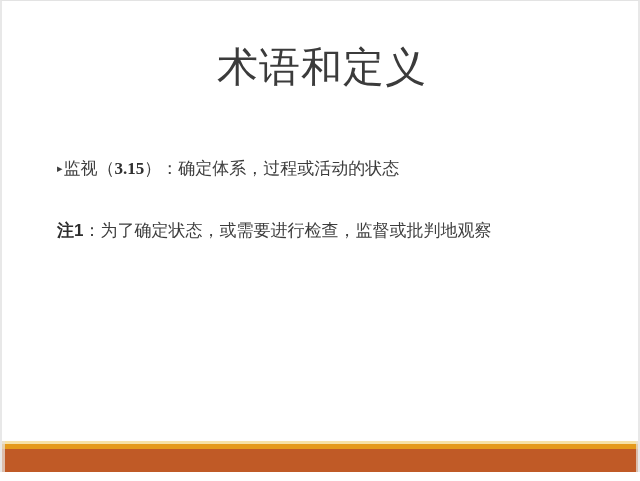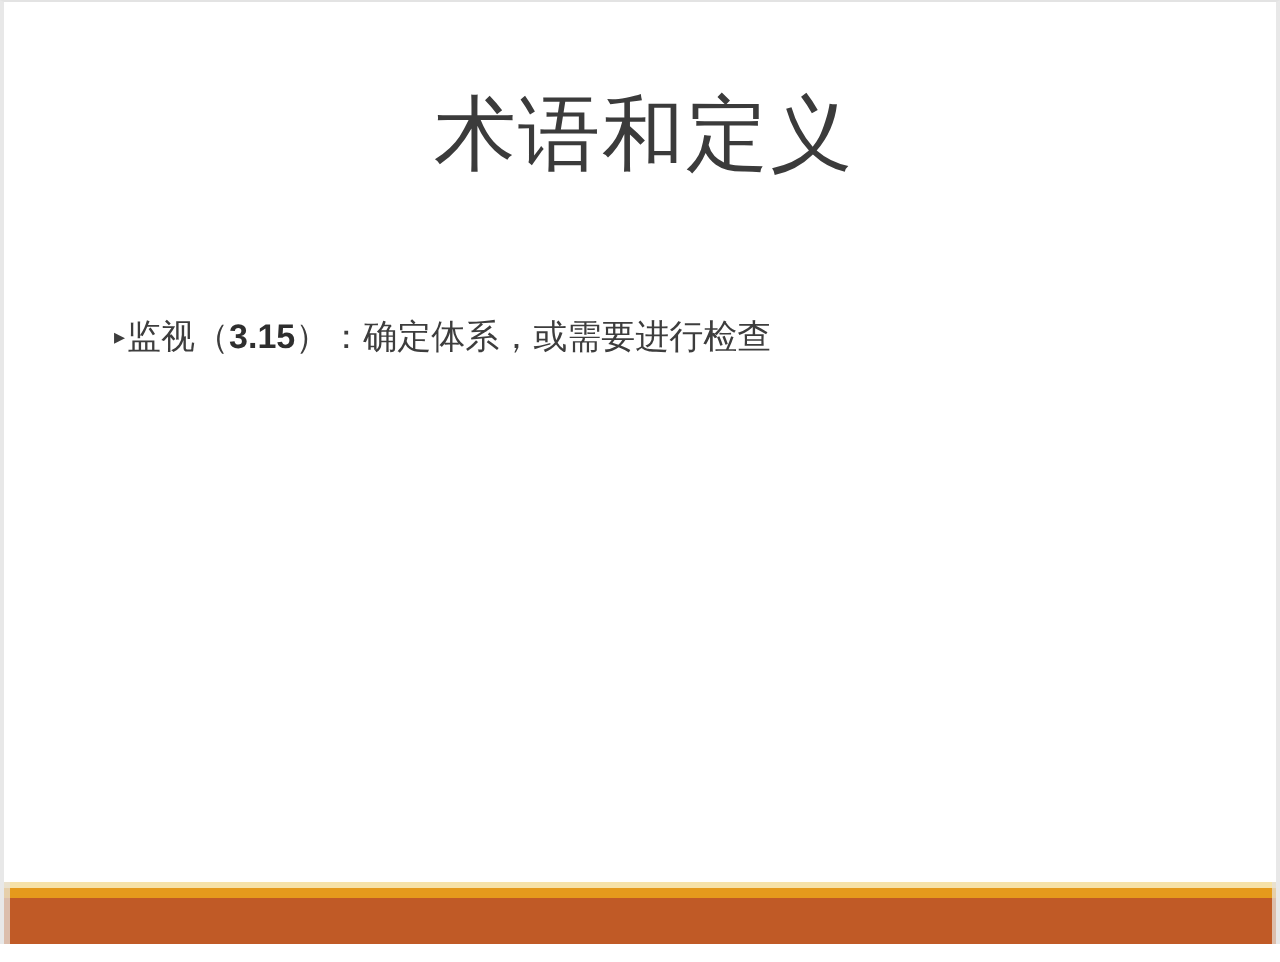--- a/index.html
+++ b/index.html
@@ -68,20 +68,21 @@
     display: inline-block;
     font-size: 11px;
     line-height: 17px;
     vertical-align: 2px;
     color: #3d3d3d;
     margin-right: 1px;
   }
   .bold-ref {
     font-weight: 700;
     color: #2e2e2e;
+    font-family: Liberation Serif, serif;
   }
   .note-label {
     font-weight: 700;
     color: #2e2e2e;
   }
 
   
   #band-pale {
     position: absolute;
     left: 0;
@@ -138,23 +139,26 @@
 
 <div id="slide">
 
   <div id="title-area">
     <span id="slide-title">术语和定义</span>
   </div>
 
   <div id="body-area">
 
     <div class="body-line line-1">
-      <span class="bullet-marker">▸</span><span>监视（</span><span class="bold-ref">3.15</span><span>）：确定体系，或需要进行检查</span>
+      <span class="bullet-marker">▸</span><span>监视（</span><span class="bold-ref">3.15</span><span>）：确定体系，过程或活动的状态</span>
     </div>
 
+    <div class="body-line line-2">
+      <span class="note-label">注1</span><span>：为了确定状态，或需要进行检查，监督或批判地观察</span>
+    </div>
 
 
   </div>
 
   <div id="band-pale"></div>
   <div id="band-amber"></div>
   <div id="band-burnt"></div>
   <div id="band-burnt-fade"></div>
   <div id="band-left-edge"></div>
   <div id="band-right-edge"></div>

